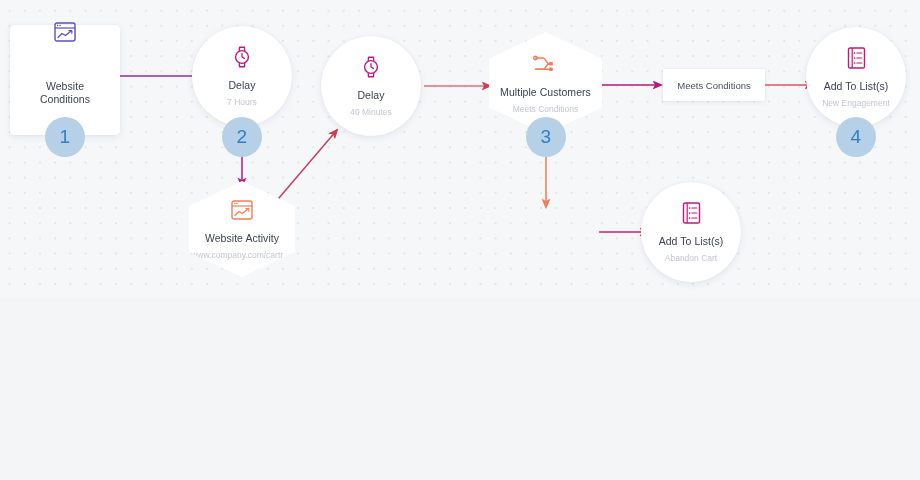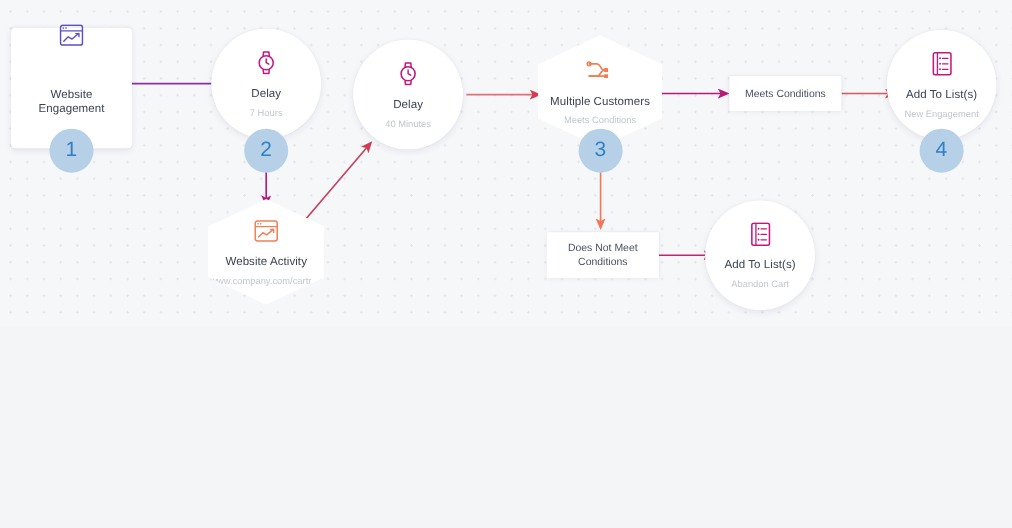--- a/index.html
+++ b/index.html
@@ -168,21 +168,21 @@
         <rect x="1" y="1" width="20" height="18" rx="2" fill="none" stroke="#5b4fc4" stroke-width="1.4"></rect>
         <line x1="1" y1="6" x2="21" y2="6" stroke="#5b4fc4" stroke-width="1.2"></line>
         <circle cx="3.6" cy="3.5" r="0.75" fill="#5b4fc4"></circle>
         <circle cx="6" cy="3.5" r="0.75" fill="#5b4fc4"></circle>
         <polyline points="4,15.5 8,11.5 11.5,13.5 17.5,8.5" fill="none" stroke="#5b4fc4" stroke-width="1.3" stroke-linejoin="round" stroke-linecap="round"></polyline>
         <polyline points="14.8,8.5 17.8,8.5 17.8,11.3" fill="none" stroke="#5b4fc4" stroke-width="1.2" stroke-linejoin="round" stroke-linecap="round"></polyline>
       </svg>
     </span>
     <div class="node-title">
       <span>Website</span><br>
-      <span>Engagement</span>
+      <span>Conditions</span>
     </div>
     <div class="node-sub">www.company.com/produc...</div>
   </div>
 
   <div class="node circle" style="left:192px; top:26px; width:100px; height:100px;">
     <span class="node-icon">
       <svg width="20" height="22" viewBox="0 0 20 22">
         <circle cx="10" cy="11" r="6.4" fill="none" stroke="#c2177f" stroke-width="1.4"></circle>
         <path d="M7.2,4.9 L7.6,1.2 L12.4,1.2 L12.8,4.9" fill="none" stroke="#c2177f" stroke-width="1.4" stroke-linejoin="round"></path>
         <path d="M7.2,17.1 L7.6,20.8 L12.4,20.8 L12.8,17.1" fill="none" stroke="#c2177f" stroke-width="1.4" stroke-linejoin="round"></path>
@@ -267,24 +267,20 @@
       </svg>
     </span>
     <div class="node-title">Add To List(s)</div>
     <div class="node-sub">Abandon Cart</div>
   </div>
 
   <div class="chip" style="left:663px; top:69px; width:102px; height:32px;">
     <span>Meets Conditions</span>
   </div>
 
-  <div class="chip" style="left:497px; top:211px; width:102px; height:42px; flex-direction:column;">
-    <span>Does Not Meet</span>
-    <span>Conditions</span>
-  </div>
 
   <div class="badge" style="left:45px; top:117px;">
     <span>1</span>
   </div>
   <div class="badge" style="left:222px; top:117px;">
     <span>2</span>
   </div>
   <div class="badge" style="left:526px; top:117px;">
     <span>3</span>
   </div>

